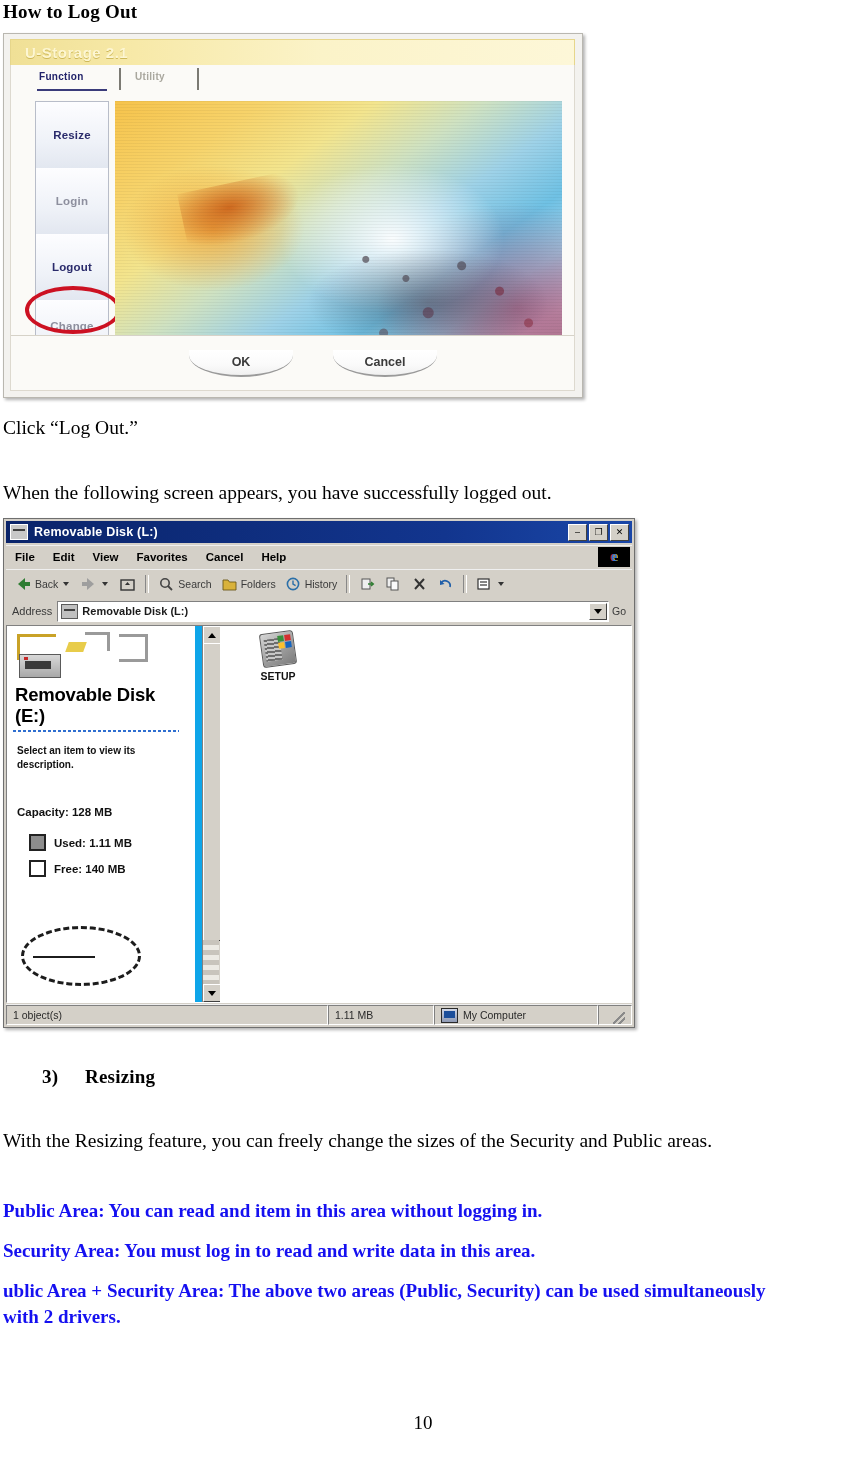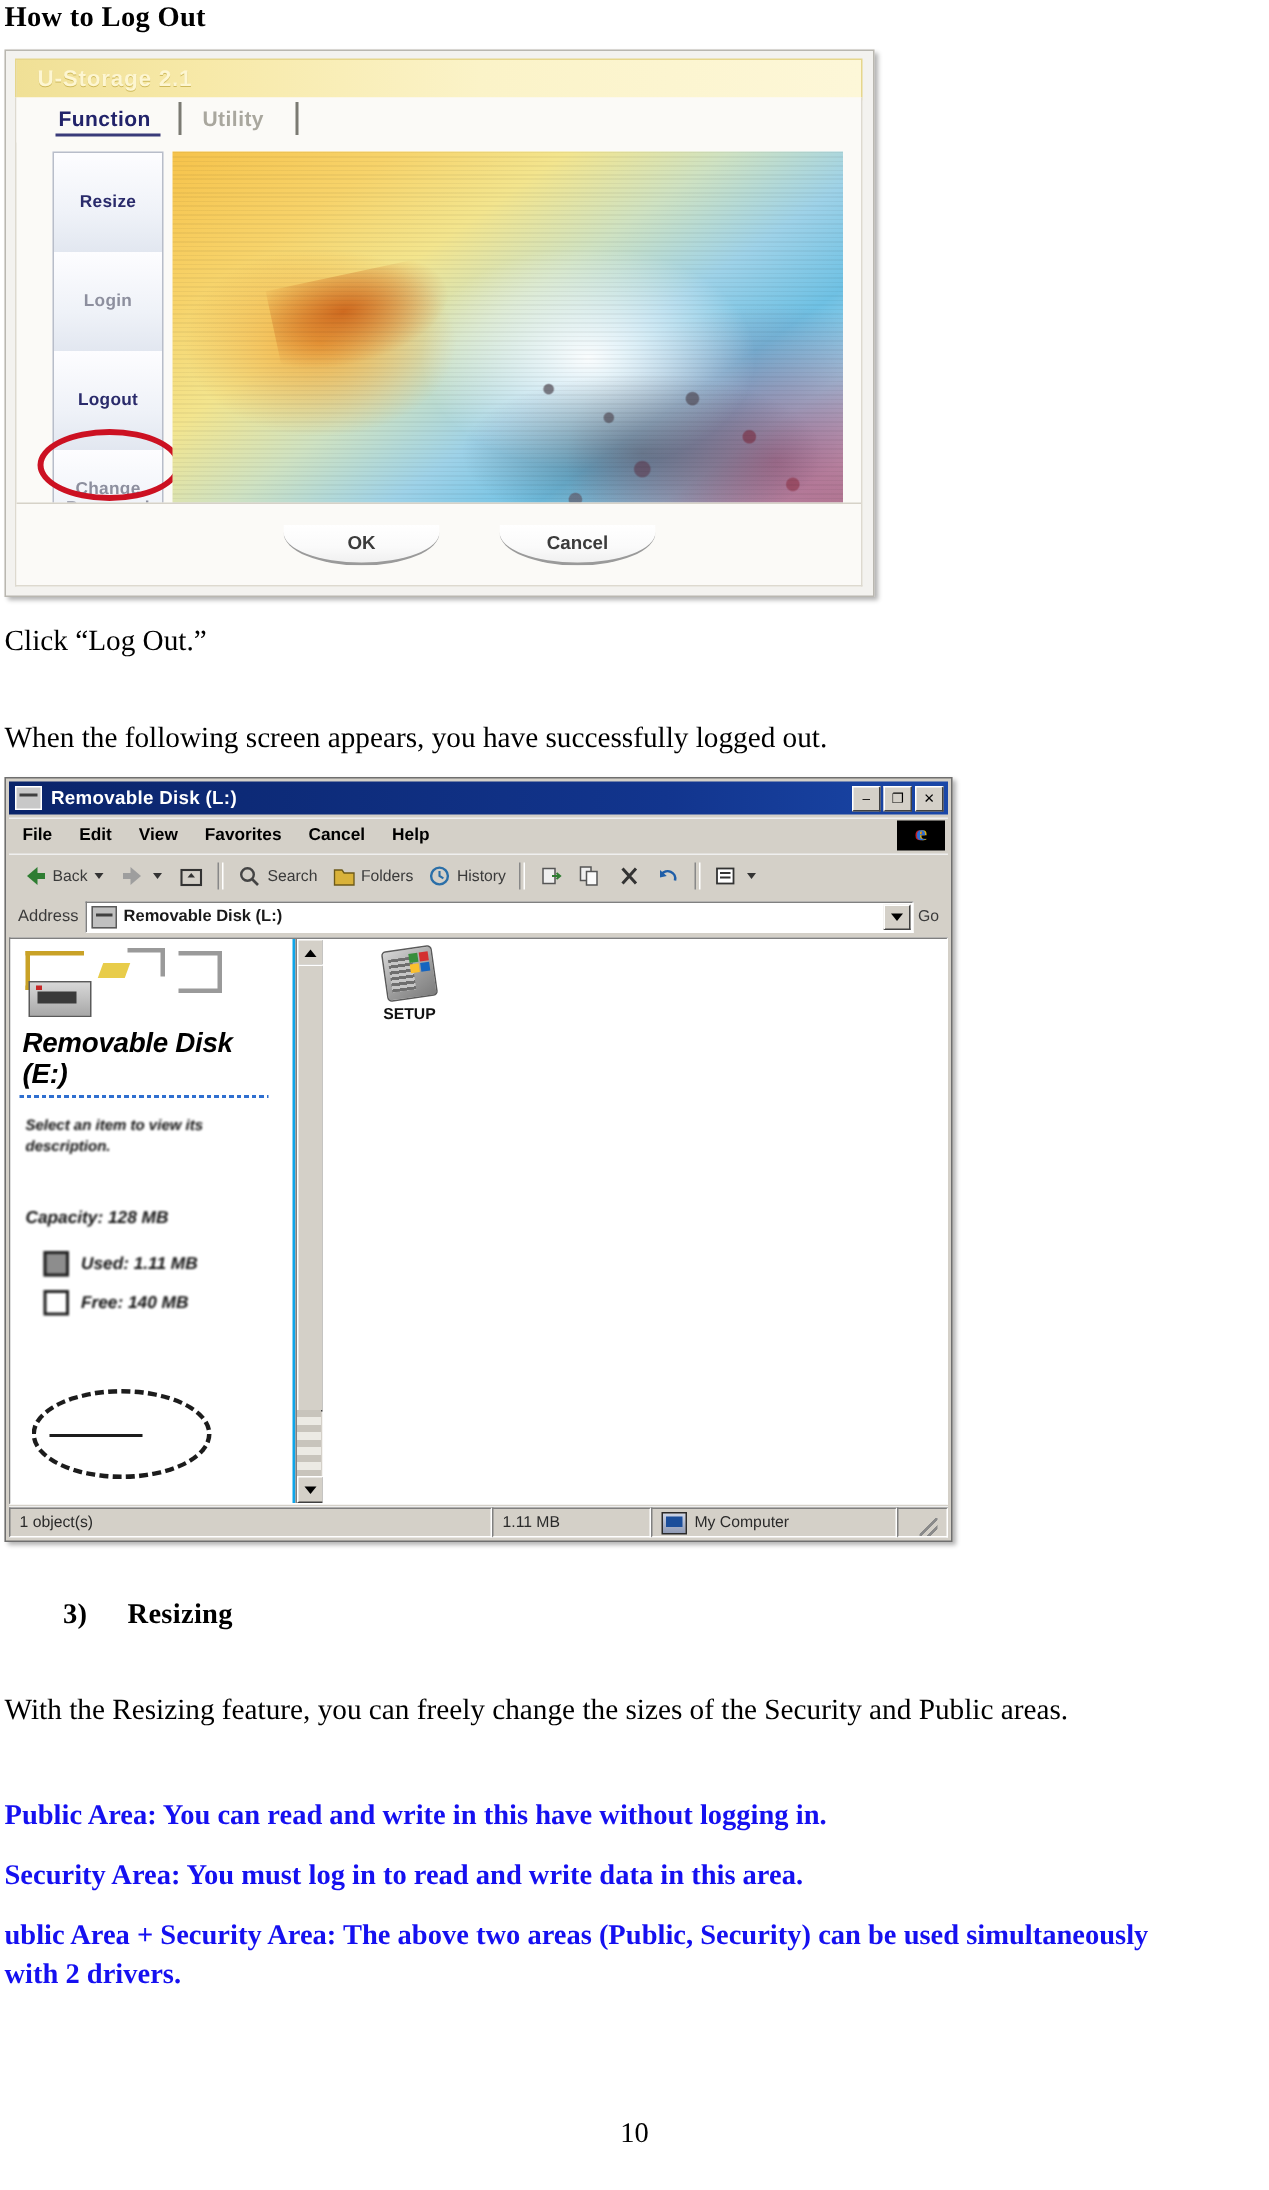--- a/index.html
+++ b/index.html
@@ -86,21 +86,21 @@
   .us-tabbar {
     position: absolute;
     left: 0; top: 0; right: 0;
     height: 30px;
     background: #fbfaf7;
   }
   .us-tab {
     position: absolute;
     top: 6px;
     font-family: "Liberation Sans", sans-serif;
-    font-size: 14px;
+    font-size: 10px;
     font-weight: bold;
     color: #2a2b6b;
     letter-spacing: .3px;
   }
   .us-tab.active { left: 28px; color: #22236a; }
   .us-tab.inactive { left: 124px; color: #a9a79e; font-weight: bold; }
   .us-tabsep {
     position: absolute;
     top: 3px;
     width: 2px; height: 22px;
@@ -443,24 +443,23 @@
     background: #ffffff;
     border: 1px solid #808080;
     border-right-color: #fff;
     border-bottom-color: #fff;
     display: flex;
   }
   .ex-leftpanel {
     width: 188px;
     position: relative;
     background: #ffffff;
-    border-right: 2px solid #0ea5e9;
+    border-right: 7px solid #0ea5e9;
     flex: none;
     overflow: hidden;
-    font-style: italic;
   }
   .lp-banner {
     position: absolute;
     left: 8px; top: 6px;
     width: 170px; height: 44px;
     overflow: hidden;
   }
   .lp-banner .sh1 {
     position: absolute; left: 2px; top: 2px;
     width: 36px; height: 20px;
@@ -951,19 +950,19 @@
     </div>
   </div>
 
 </div>
 
 <div class="doc-heading" style="left:42px; top:1066px;">3)</div>
 <div class="doc-heading" style="left:85px; top:1066px;">Resizing</div>
 
 <div class="doc-para" style="left:3px; top:1128px; width:845px;">With the Resizing feature, you can freely change the sizes of the Security and Public areas.</div>
 
-<div class="doc-para blue" style="left:3px; top:1198px; width:840px;">Public Area: You can read and write in this have without logging in.</div>
+<div class="doc-para blue" style="left:3px; top:1198px; width:840px;">Public Area: You can read and item in this area without logging in.</div>
 
 <div class="doc-para blue" style="left:3px; top:1238px; width:840px;">Security Area: You must log in to read and write data in this area.</div>
 
 <div class="doc-para blue" style="left:3px; top:1278px; width:790px;">ublic Area + Security Area: The above two areas (Public, Security) can be used simultaneously with 2 drivers.</div>
 
 <div class="page-number" style="top:1412px;">10</div>
 
 </body></html>

